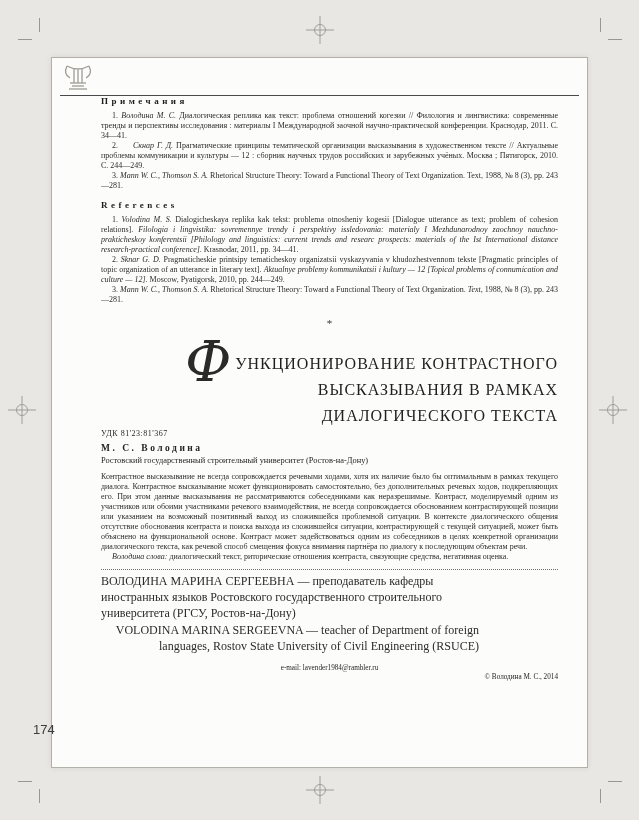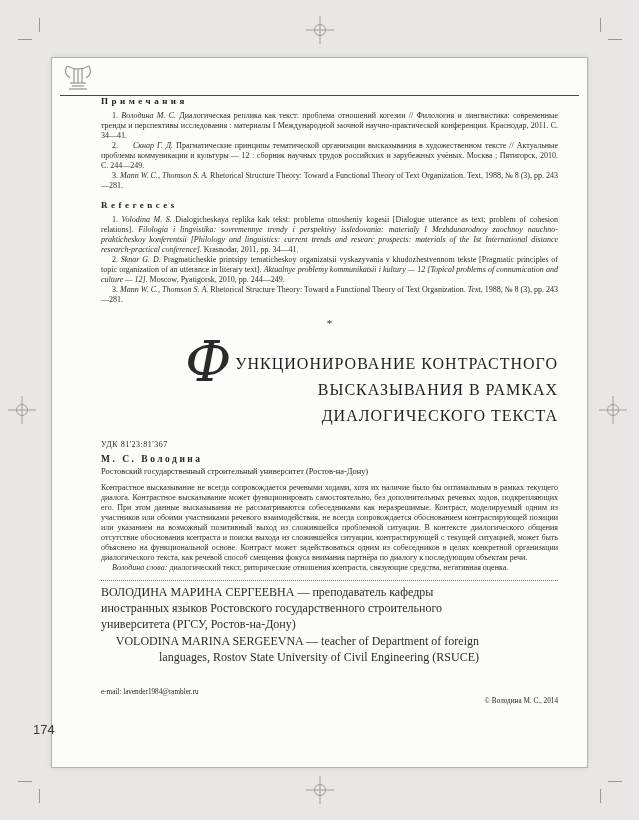--- a/index.html
+++ b/index.html
@@ -17,30 +17,30 @@
   .hrule { position:absolute; left:8px; right:8px; top:37px; border-top:1px solid #4a4a4a; }
   .content { position:absolute; left:49px; top:34px; width:457px; }
   .sec-head { font-size:9px; font-weight:bold; letter-spacing:3.5px; margin:4px 0 5px; color:#1e1e1e; }
   .sec-head.refs { margin-top:9px; }
   .ref { font-size:8px; line-height:1.25; text-align:justify; text-indent:11px; color:#2b2b2b; }
   .star { text-align:center; font-size:11px; margin:12px 0 4px; color:#333; }
   .titleblock { position:relative; margin-top:22px; text-align:right; font-size:16px;
                 line-height:26px; letter-spacing:1px; color:#1f1f1f; }
   .dropcap { position:absolute; left:84px; top:-17px; font-size:56px; line-height:56px;
              font-style:italic; font-family:"DejaVu Serif", serif; color:#2a2a2a; }
-  .udc { margin-top:11px; font-size:8px; letter-spacing:.5px; }
+  .udc { margin-top:0; font-size:8px; letter-spacing:.5px; }
   .author { margin-top:5px; font-size:9.5px; font-weight:bold; letter-spacing:2.5px; }
   .affil { margin-top:3px; font-size:8.4px; }
   .abstract { margin-top:7px; font-size:8px; line-height:1.25; text-align:justify; color:#2b2b2b; }
   .kw { font-size:8px; line-height:1.25; text-align:justify; text-indent:11px; color:#2b2b2b; }
   .kw .lbl { font-style:italic; }
   .dotrule { margin-top:7px; border-top:1px dotted #6f6f6f; }
   .bio { margin-top:4px; font-size:12px; line-height:1.32; width:378px; color:#2b2b2b; }
   .bio + .bio { margin-top:2px;text-align:right; }
-  .mailline { text-align:left; font-size:7.2px; margin-top:22px; }
+  .mailline { text-align:center; font-size:7.2px; margin-top:9px; }
   .copyline { text-align:right; font-size:7.2px; margin-top:1px; }
   .pagenum { position:absolute; left:33px; top:722px; font-size:13px; font-weight:normal;
              color:#3c3c3c; font-family:"Liberation Sans", sans-serif; }
 </style>
 </head>
 <body>
 
 <div class="canvas">
 
   <svg class="regmark" style="left:306px;top:16px" width="28" height="28" viewBox="0 0 28 28">

